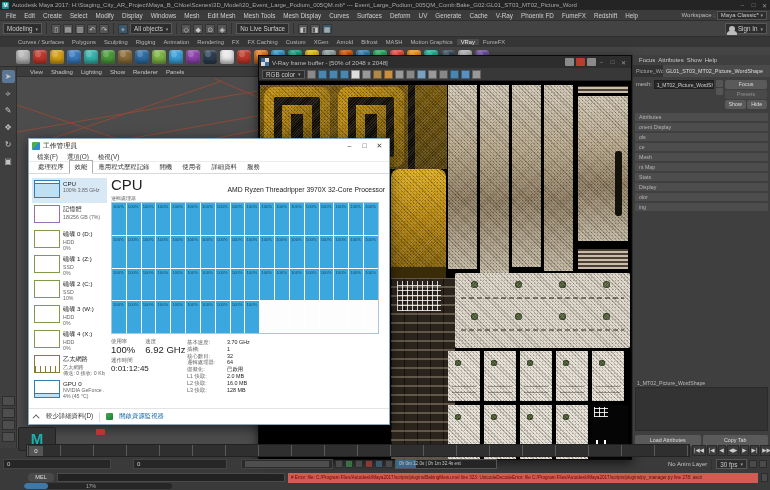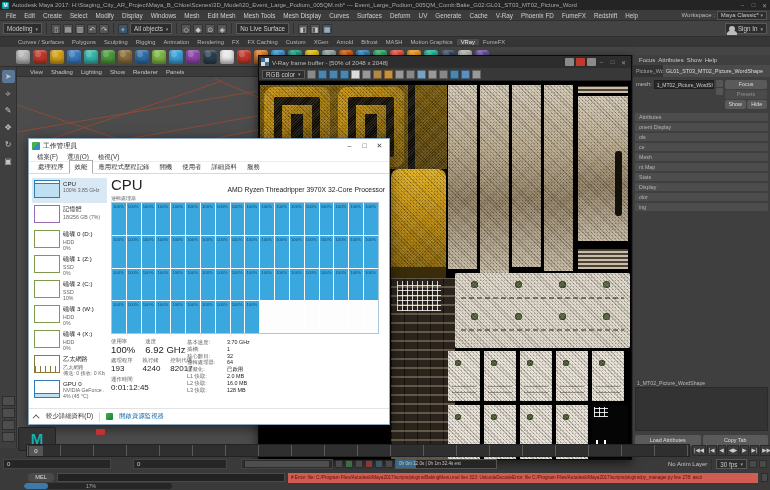--- a/index.html
+++ b/index.html
@@ -727,34 +727,20 @@
           <div class="srow">
               <div>
                 <div class="st-label">使用率</div>
                 <div class="st-value">100%</div>
               </div>
               <div>
                 <div class="st-label">速度</div>
                 <div class="st-value">6.92 GHz</div>
               </div>
             </div>
-          <div class="srow">
-              <div>
-                <div class="st-label">處理程序</div>
-                <div class="st-value sm">193</div>
-              </div>
-              <div>
-                <div class="st-label">執行緒</div>
-                <div class="st-value sm">4240</div>
-              </div>
-              <div>
-                <div class="st-label">控制代碼</div>
-                <div class="st-value sm">82017</div>
-              </div>
-            </div>
           <div class="srow" id="uptime-row">
             <div>
                 <div class="st-label">運作時間</div>
             <div class="st-value sm">0:01:12:45</div>
               </div>
           </div>
           <div id="specs">
               <div class="spec-row">
                 <div class="spec-l">基本速度:</div>
                 <div class="spec-v">3.70 GHz</div>

